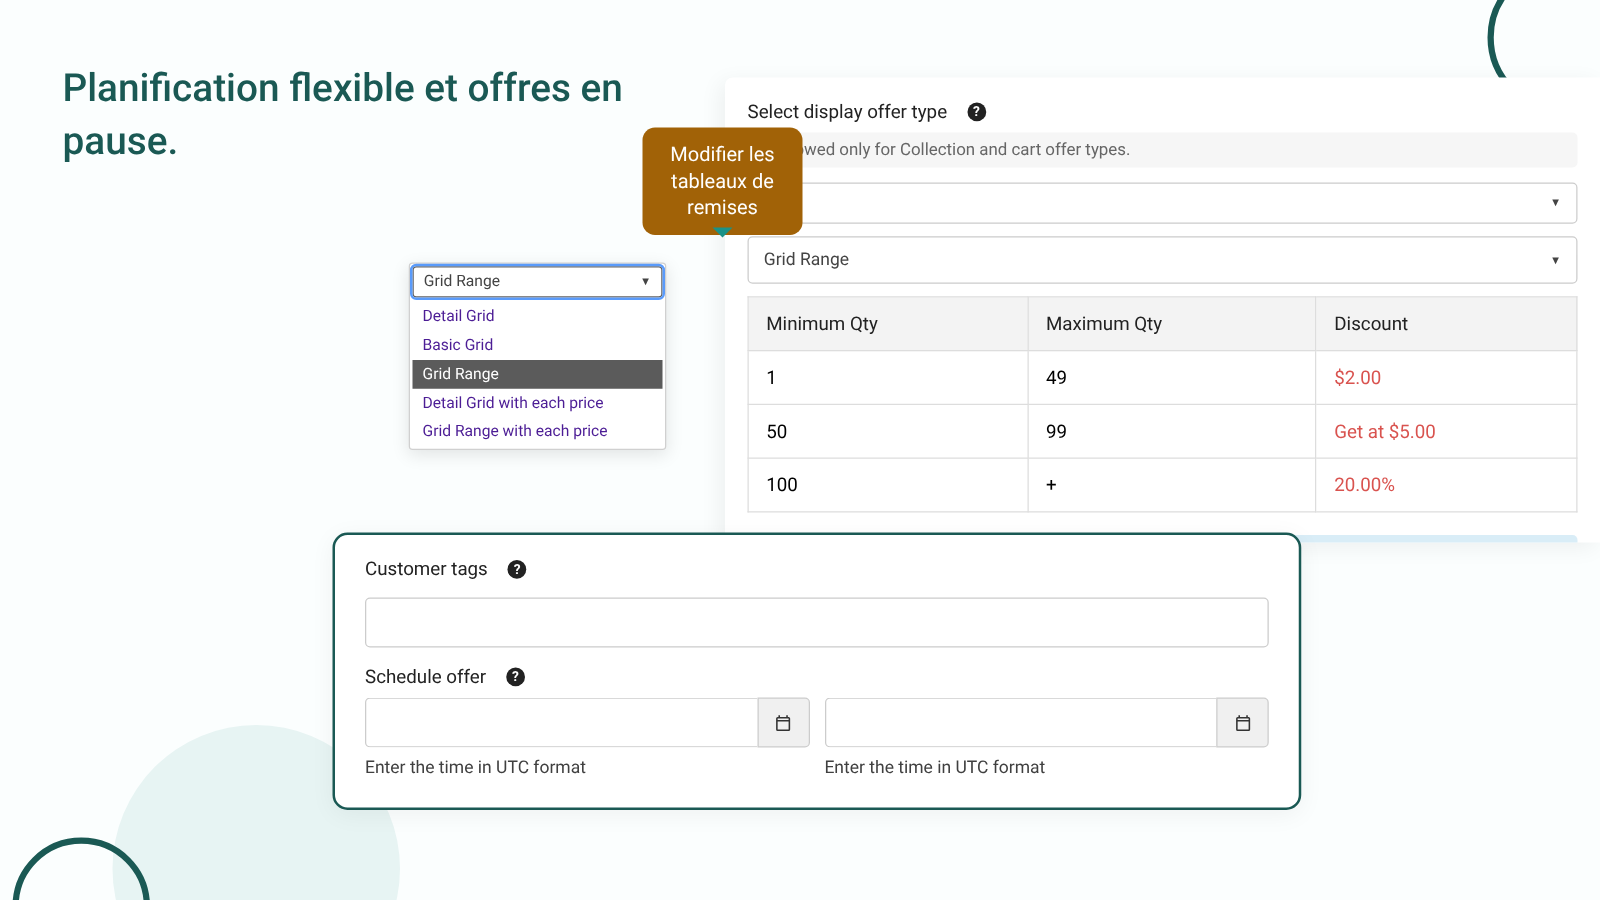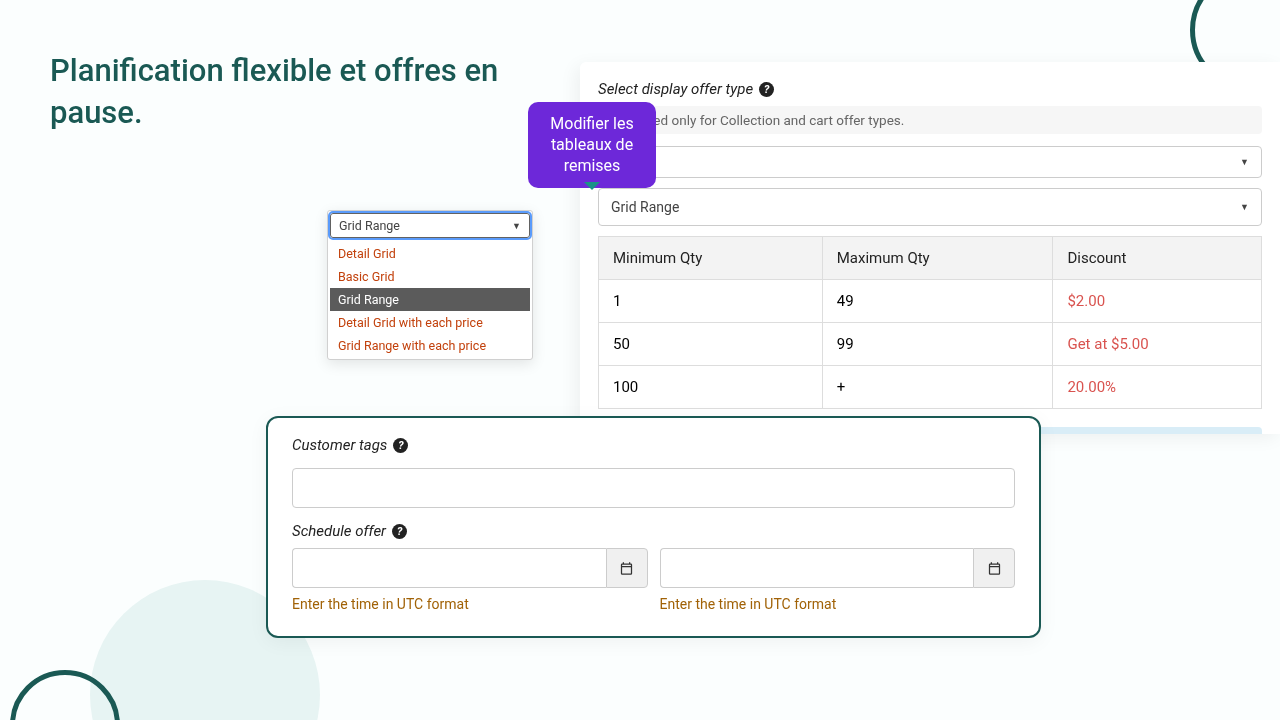--- a/index.html
+++ b/index.html
@@ -44,22 +44,22 @@
     left: 50px;
     font-size: 31px;
     font-weight: 500;
     color: #1a5954;
     line-height: 1.35;
     max-width: 460px;
   }
   .tooltip-bubble {
     position: absolute;
     top: 102px;
-    left: 528px;
-    background: #6d28d9;
+    left: 514px;
+    background: #a16207;
     color: #fff;
     padding: 12px 14px;
     border-radius: 10px;
     text-align: center;
     font-size: 16px;
     line-height: 1.3;
     z-index: 40;
     width: 128px;
   }
   .tooltip-bubble::after {
@@ -93,41 +93,41 @@
     display: flex;
     justify-content: space-between;
     align-items: center;
     margin-bottom: 4px;
     cursor: pointer;
   }
   .caret { font-size: 9px; color: #444; }
   .dropdown-list .opt {
     padding: 4px 8px;
     font-size: 12.5px;
-    color: #c2410c;
+    color: #4c1d95;
     cursor: pointer;
   }
   .dropdown-list .opt.sel {
     background: #5b5b5b;
     color: #fff;
   }
   .main-card {
     position: absolute;
     top: 62px;
     right: 0;
     width: 700px;
     background: #fff;
     border-radius: 6px 0 0 6px;
     box-shadow: -4px 4px 18px rgba(0,0,0,0.06);
     padding: 18px 18px 0 18px;
     z-index: 10;
     overflow: hidden;
     height: 372px;
   }
-  .label-row { font-size: 15px; color: #222; margin-bottom: 8px; display:flex; align-items:center; gap:6px;font-style:italic;}
+  .label-row { font-size: 15px; color: #222; margin-bottom: 8px; display:flex; align-items:center; gap:16px;}
   .helpcircle { display:inline-block; width:15px; height:15px; border-radius:50%; background:#222; color:#fff; font-size:11px; text-align:center; line-height:15px; font-weight:bold;}
   .notebox {
     background: #f6f6f6;
     color: #666;
     font-size: 13.5px;
     padding: 6px 10px;
     border-radius: 4px;
     margin-bottom: 12px;
   }
   .fake-select {
@@ -155,38 +155,38 @@
     border-radius:4px 4px 0 0;
     font-size:14px;
     display:flex;
     align-items:center;
     gap:8px;
     text-decoration: underline;
     text-decoration-color: #2a6d8e;
   }
   .schedule-card {
     position: absolute;
-    top: 416px;
+    top: 426px;
     left: 266px;
     width: 775px;
     background:#fff;
     border:2px solid #1a5954;
     border-radius:12px;
     padding:18px 24px 24px;
     z-index: 50;
     box-shadow: 0 4px 20px rgba(0,0,0,0.05);
   }
   .sched-row { display:flex; gap:12px; margin-top:8px;}
   .sched-col { flex:1; }
   .field-label { font-size:15px; color:#222; margin-bottom:6px;}
   .input-group { display:flex; }
   .input-group .text-in { flex:1; border:1px solid #ccc; border-right:none; border-radius:4px 0 0 4px; height:40px; padding:0 10px; font-size:14px;}
   .input-group .addon { width:42px; border:1px solid #ccc; background:#f0f0f0; border-radius:0 4px 4px 0; display:flex; align-items:center; justify-content:center; cursor:pointer;}
   .cal-icon { font-size:15px; color:#333; }
-  .hint { font-size:14px; color:#a16207; margin-top:8px;}
+  .hint { font-size:14px; color:#404040; margin-top:8px;}
   .tags-input { width:100%; border:1px solid #ccc; border-radius:4px; height:40px; margin-top:6px; margin-bottom:14px; padding: 0 10px; font-size:14px;}
 </style>
 </head>
 <body>
 
 <div class="bg-circle-bl-big"></div>
 <div class="bg-circle-tr"></div>
 <div class="bg-circle-bl-small"></div>
 
 <h1 class="heading">Planification flexible et offres en pause.</h1>

